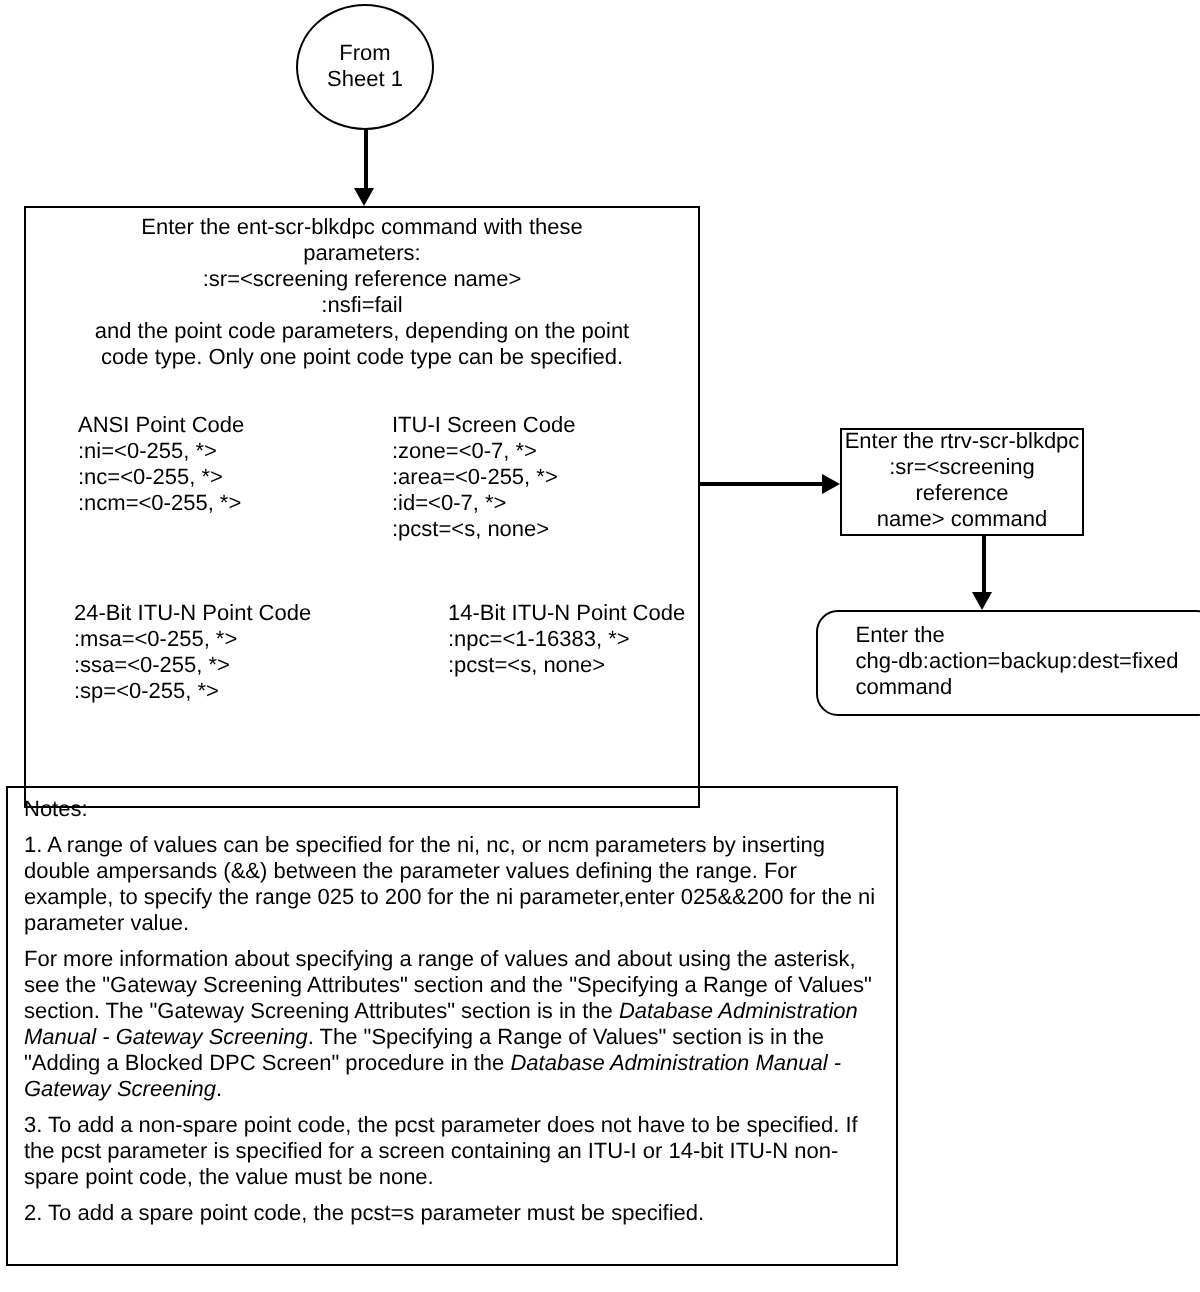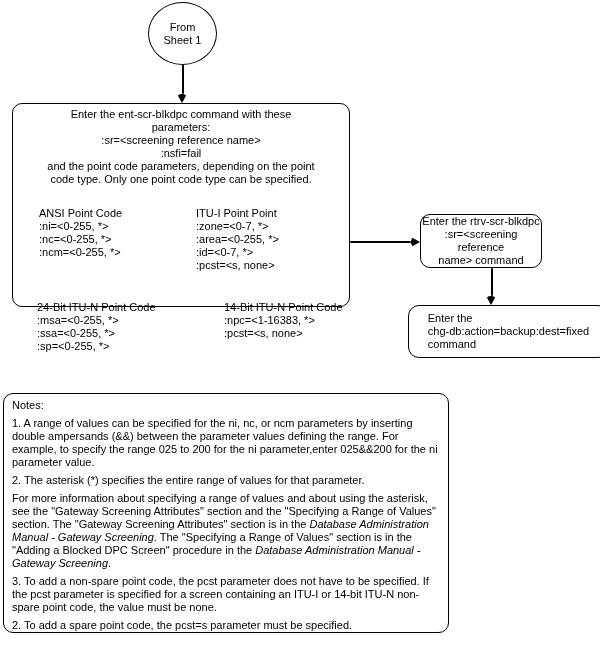--- a/index.html
+++ b/index.html
@@ -1,15 +1,15 @@
 <!DOCTYPE html>
 <html><head>
 <meta charset="utf-8">
 <style>
-  * { margin: 0; padding: 0; box-sizing: border-box; border-radius: 10px; }
+  * { margin: 0; padding: 0; box-sizing: border-box; }
   html, body { background: #ffffff; }
   .page {
     position: relative;
     width: 600px;
     height: 646px;
     background: #ffffff;
     font-family: "Liberation Sans", "DejaVu Sans", sans-serif;
     font-size: 11px;
     line-height: 13px;
     color: #000000;
@@ -23,21 +23,21 @@
     left: 148px; top: 2px;
     width: 69px; height: 63px;
     border: 1.5px solid #000;
     border-radius: 50%;
     display: flex; align-items: center; justify-content: center;
     text-align: center;
   }
   .main-box {
     position: absolute;
     left: 12px; top: 103px;
-    width: 338px; height: 204px;
+    width: 338px; height: 301px;
     border: 1.3px solid #000;
   }
   .main-header {
     position: absolute;
     left: 0; top: 4px; width: 100%;
     text-align: center;
   }
   .col-block { position: absolute; white-space: pre-line; }
   .col-a1 { left: 26px;  top: 103px; }
   .col-b1 { left: 183px; top: 103px; }
@@ -115,21 +115,21 @@
 parameters:
 :sr=&lt;screening reference name&gt;
 :nsfi=fail
 and the point code parameters, depending on the point
 code type. Only one point code type can be specified.</div>
 
     <div class="col-block col-a1"><span>ANSI Point Code</span><br><span class="pre">:ni=&lt;0-255, *&gt;
 :nc=&lt;0-255, *&gt;
 :ncm=&lt;0-255, *&gt;</span></div>
 
-    <div class="col-block col-b1"><span>ITU-I Point Point</span><br><span class="pre">:zone=&lt;0-7, *&gt;
+    <div class="col-block col-b1"><span>ITU-I Screen Code</span><br><span class="pre">:zone=&lt;0-7, *&gt;
 :area=&lt;0-255, *&gt;
 :id=&lt;0-7, *&gt;
 :pcst=&lt;s, none&gt;</span></div>
 
     <div class="col-block col-a2"><span>24-Bit ITU-N Point Code</span><br><span class="pre">:msa=&lt;0-255, *&gt;
 :ssa=&lt;0-255, *&gt;
 :sp=&lt;0-255, *&gt;</span></div>
 
     <div class="col-block col-b2"><span>14-Bit ITU-N Point Code</span><br><span class="pre">:npc=&lt;1-16383, *&gt;
 :pcst=&lt;s, none&gt;</span></div>
@@ -151,20 +151,19 @@
   <div class="backup-box">
     <span class="pre">Enter the
 chg-db:action=backup:dest=fixed
 command</span>
   </div>
 
   <div class="notes-box">
     <div class="notes-title">Notes:</div>
     <div>
         <p class="note-item"><span>1. A range of values can be specified for the ni, nc, or ncm parameters by inserting double ampersands (&amp;&amp;) between the parameter values defining the range.  For example, to specify the range 025 to 200 for the ni parameter,enter 025&amp;&amp;200 for the ni parameter value.</span></p>
-        <p class="note-item"><span>2. The asterisk (*) specifies the entire range of values for that parameter.</span></p>
         <p class="note-item"><span>For more information about specifying a range of values and about using the asterisk, see the "Gateway Screening Attributes" section and the "Specifying a Range of Values" section. The "Gateway Screening Attributes" section is in the </span><span style="font-style: italic;">Database Administration Manual - Gateway Screening</span><span>. The "Specifying a Range of Values" section is in the "Adding a Blocked DPC Screen" procedure in the </span><span style="font-style: italic;">Database Administration Manual - Gateway Screening</span><span>.</span></p>
         <p class="note-item"><span>3. To add a non-spare point code, the pcst parameter does not have to be specified.  If the pcst parameter is specified for a screen containing an ITU-I or 14-bit ITU-N non-spare point code, the value must be none.</span></p>
         <p class="note-item"><span>2. To add a spare point code, the pcst=s parameter must be specified.</span></p>
       </div>
   </div>
 
 </div>
 
 </body></html>

